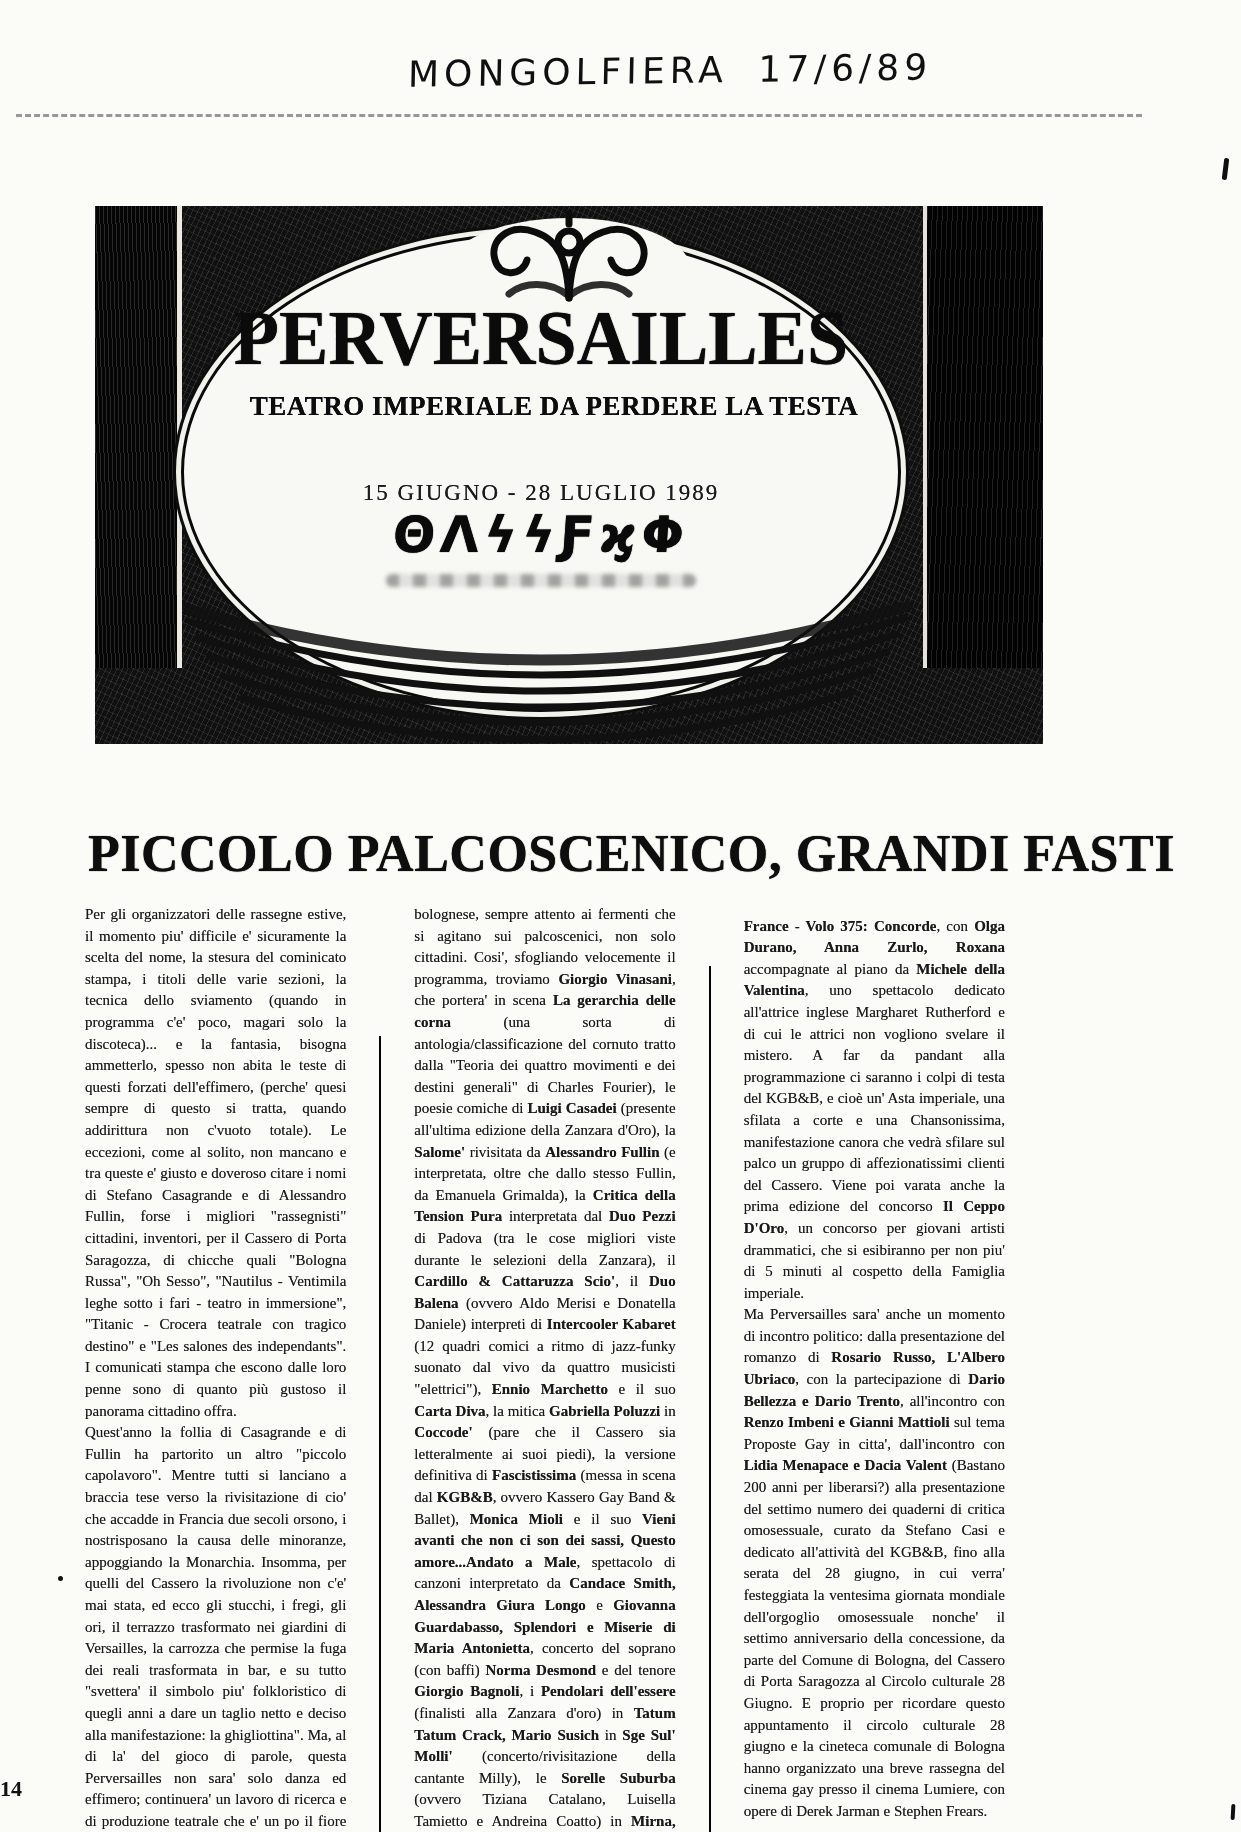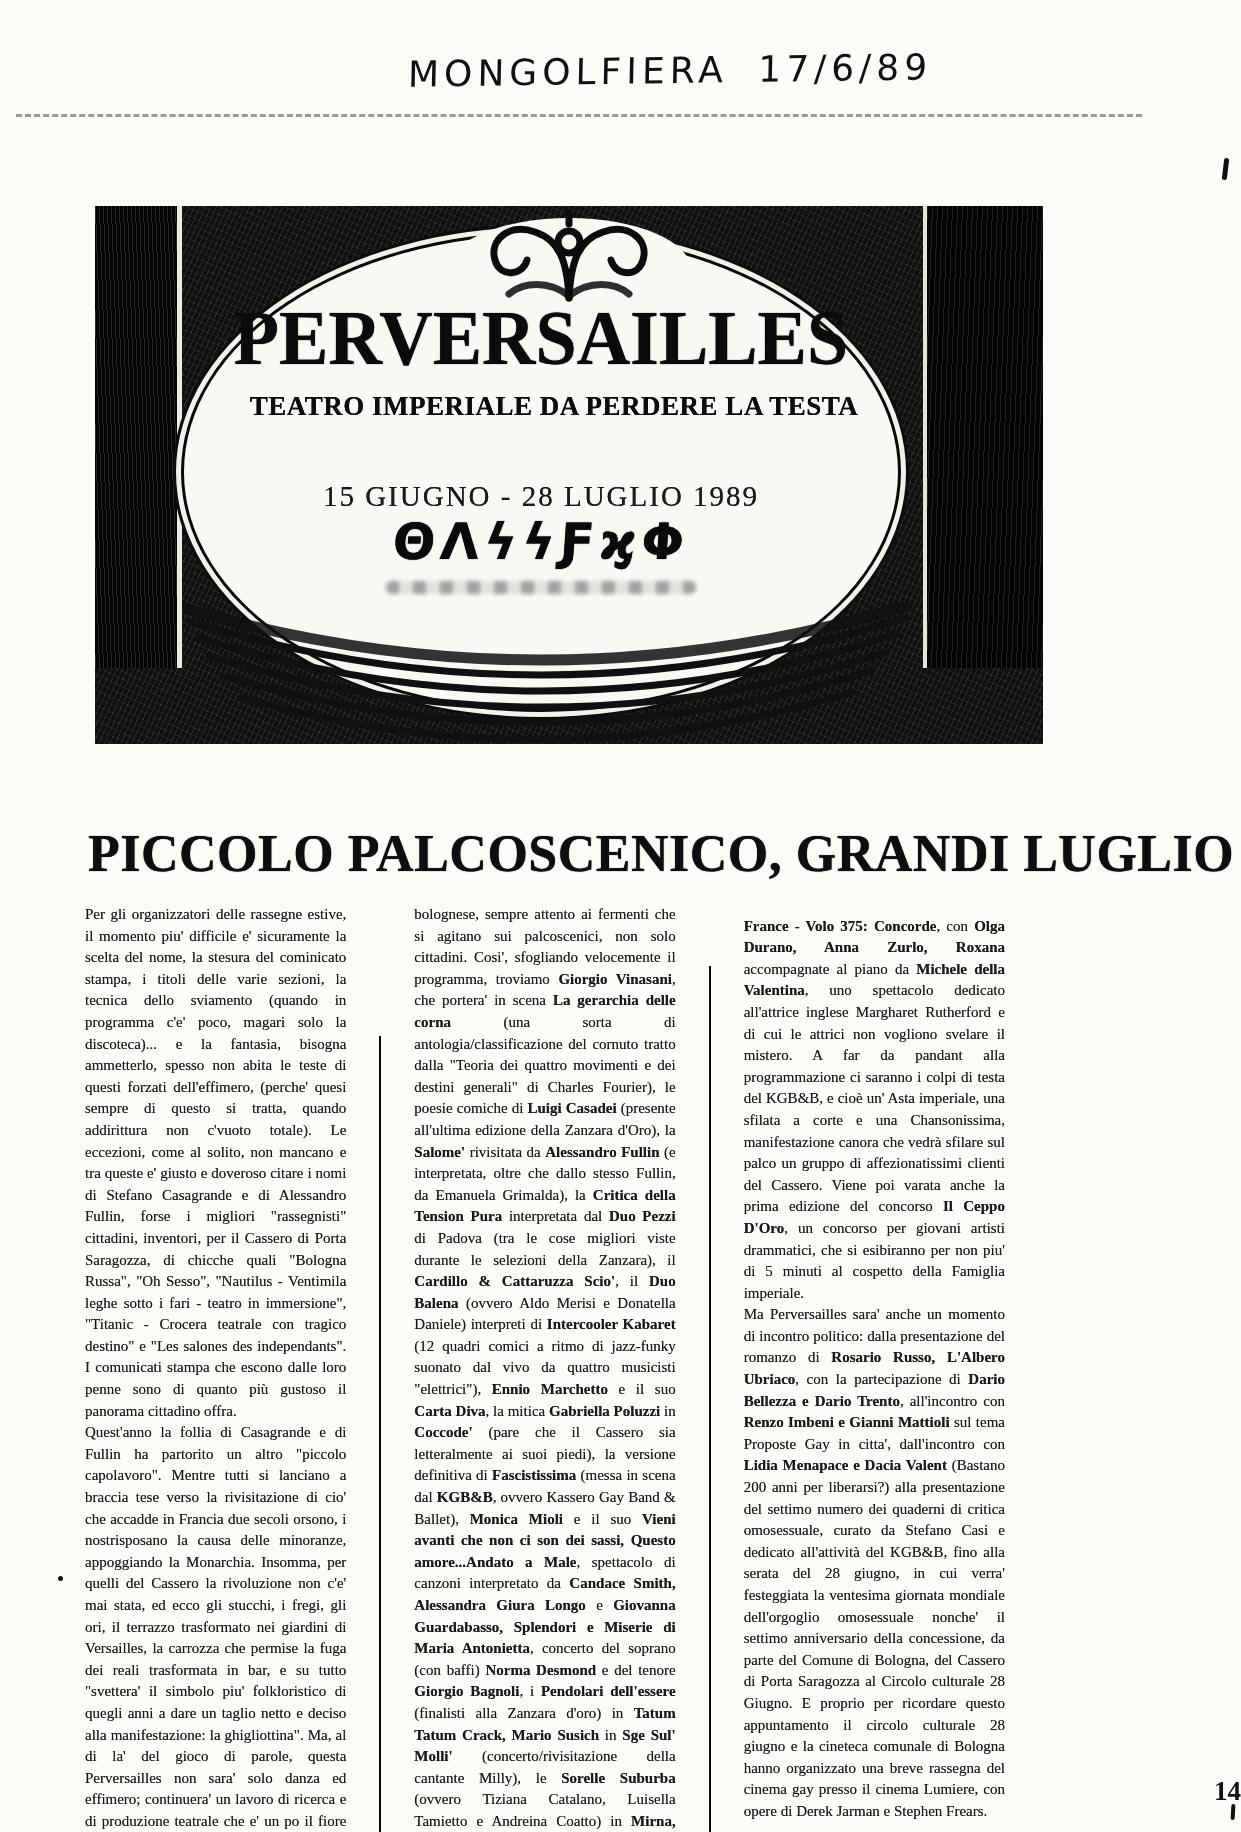--- a/index.html
+++ b/index.html
@@ -60,21 +60,21 @@
   .poster-title{
     margin-top:66px;font-weight:bold;font-size:74px;line-height:1;
     letter-spacing:0px;transform:scaleY(1.06);color:#0b0b0b;
     text-shadow:0 0 1px #000;white-space:nowrap;
   }
   .poster-subtitle{
     margin-top:16px;font-weight:bold;font-size:27px;letter-spacing:.5px;
     color:#0d0d0d;text-shadow:0 0 .6px #000;white-space:nowrap;margin-left:26px;
   }
   .poster-dates{
-    margin-top:58px;font-size:29px;letter-spacing:2px;color:#1b1b1b;
+    margin-top:58px;font-size:23px;letter-spacing:2px;color:#1b1b1b;
     text-shadow:0 0 .6px #333;white-space:nowrap;
   }
   .poster-logo{
     margin-top:4px;font-family:"DejaVu Sans", sans-serif;font-weight:bold;
     font-size:50px;letter-spacing:5px;color:#0a0a0a;line-height:1;
     transform:skewX(-4deg);text-shadow:0 0 1px #000;
   }
   .poster-smudge{
     margin-top:14px;width:310px;height:13px;border-radius:6px;
     background:repeating-linear-gradient(90deg, rgba(90,90,90,.55) 0 13px, rgba(160,160,160,.25) 13px 27px);
@@ -105,21 +105,21 @@
   .rule-1{height:818px;}
   .rule-2{height:888px;}
   .signature{
     margin-top:10px;text-align:right;font-size:11px;line-height:21.6px;
     color:#191919;font-weight:normal;
   }
 
   
   .page-number{
     position:absolute;left:0;top:1776px;width:100%;
-    text-align:right;font-weight:bold;font-size:27px;color:#111;
+    text-align:left;font-weight:bold;font-size:22px;color:#111;
   }
 </style>
 </head>
 <body>
 
 <div class="annotation">MONGOLFIERA 17/6/89</div>
 <div class="dashline"></div>
 <div class="stray-tick tick-tr"></div>
 <div class="stray-tick tick-br"></div>
 <div class="stray-tick dot-left"></div>
@@ -153,21 +153,21 @@
       <path d="M0,6 Q365,112 730,2" stroke-width="11" opacity=".85"></path>
       <path d="M8,20 Q365,128 722,16" stroke-width="7"></path>
       <path d="M16,36 Q365,144 714,32" stroke-width="7"></path>
       <path d="M26,54 Q365,158 704,50" stroke-width="7"></path>
       <path d="M40,74 Q365,170 690,68" stroke-width="7"></path>
       <path d="M60,96 Q365,182 670,90" stroke-width="7"></path>
     </g>
   </svg>
 </div>
 
-<h1 class="headline">PICCOLO PALCOSCENICO, GRANDI LUGLIO</h1>
+<h1 class="headline">PICCOLO PALCOSCENICO, GRANDI FASTI</h1>
 
 <div class="article">
   <div class="col">
       <p class="par">Per gli organizzatori delle rassegne estive, il momento piu' difficile e' sicuramente la scelta del nome, la stesura del cominicato stampa, i titoli delle varie sezioni, la tecnica dello sviamento (quando in programma c'e' poco, magari solo la discoteca)... e la fantasia, bisogna ammetterlo, spesso non abita le teste di questi forzati dell'effimero, (perche' quesi sempre di questo si tratta, quando addirittura non c'vuoto totale). Le eccezioni, come al solito, non mancano e tra queste e' giusto e doveroso citare i nomi di Stefano Casagrande e di Alessandro Fullin, forse i migliori "rassegnisti" cittadini, inventori, per il Cassero di Porta Saragozza, di chicche quali "Bologna Russa", "Oh Sesso", "Nautilus - Ventimila leghe sotto i fari - teatro in immersione", "Titanic - Crocera teatrale con tragico destino" e "Les salones des independants". I comunicati stampa che escono dalle loro penne sono di quanto più gustoso il panorama cittadino offra.</p>
       <p class="par">Quest'anno la follia di Casagrande e di Fullin ha partorito un altro "piccolo capolavoro". Mentre tutti si lanciano a braccia tese verso la rivisitazione di cio' che accadde in Francia due secoli orsono, i nostrisposano la causa delle minoranze, appoggiando la Monarchia. Insomma, per quelli del Cassero la rivoluzione non c'e' mai stata, ed ecco gli stucchi, i fregi, gli ori, il terrazzo trasformato nei giardini di Versailles, la carrozza che permise la fuga dei reali trasformata in bar, e su tutto "svettera' il simbolo piu' folkloristico di quegli anni a dare un taglio netto e deciso alla manifestazione: la ghigliottina". Ma, al di la' del gioco di parole, questa Perversailles non sara' solo danza ed effimero; continuera' un lavoro di ricerca e di produzione teatrale che e' un po il fiore all'occhiello del circolo gay</p>
     </div>
   <div class="rule rule-1"></div>
   <div class="col">
       <p class="par">bolognese, sempre attento ai fermenti che si agitano sui palcoscenici, non solo cittadini. Cosi', sfogliando velocemente il programma, troviamo <b>Giorgio Vinasani</b>, che portera' in scena <b>La gerarchia delle corna</b> (una sorta di antologia/classificazione del cornuto tratto dalla "Teoria dei quattro movimenti e dei destini generali" di Charles Fourier), le poesie comiche di <b>Luigi Casadei</b> (presente all'ultima edizione della Zanzara d'Oro), la <b>Salome'</b> rivisitata da <b>Alessandro Fullin</b> (e interpretata, oltre che dallo stesso Fullin, da Emanuela Grimalda), la <b>Critica della Tension Pura</b> interpretata dal <b>Duo Pezzi</b> di Padova (tra le cose migliori viste durante le selezioni della Zanzara), il <b>Cardillo &amp; Cattaruzza Scio'</b>, il <b>Duo Balena</b> (ovvero Aldo Merisi e Donatella Daniele) interpreti di <b>Intercooler Kabaret</b> (12 quadri comici a ritmo di jazz-funky suonato dal vivo da quattro musicisti "elettrici"), <b>Ennio Marchetto</b> e il suo <b>Carta Diva</b>, la mitica <b>Gabriella Poluzzi</b> in <b>Coccode'</b> (pare che il Cassero sia letteralmente ai suoi piedi), la versione definitiva di <b>Fascistissima</b> (messa in scena dal <b>KGB&amp;B</b>, ovvero Kassero Gay Band &amp; Ballet), <b>Monica Mioli</b> e il suo <b>Vieni avanti che non ci son dei sassi, Questo amore...Andato a Male</b>, spettacolo di canzoni interpretato da <b>Candace Smith, Alessandra Giura Longo</b> e <b>Giovanna Guardabasso, Splendori e Miserie di Maria Antonietta</b>, concerto del soprano (con baffi) <b>Norma Desmond</b> e del tenore <b>Giorgio Bagnoli</b>, i <b>Pendolari dell'essere</b> (finalisti alla Zanzara d'oro) in <b>Tatum Tatum Crack, Mario Susich</b> in <b>Sge Sul' Molli'</b> (concerto/rivisitazione della cantante Milly), le <b>Sorelle Suburba</b> (ovvero Tiziana Catalano, Luisella Tamietto e Andreina Coatto) in <b>Mirna, Torna e Firma</b> e, per finire, <b>Air</b></p>
     </div>

